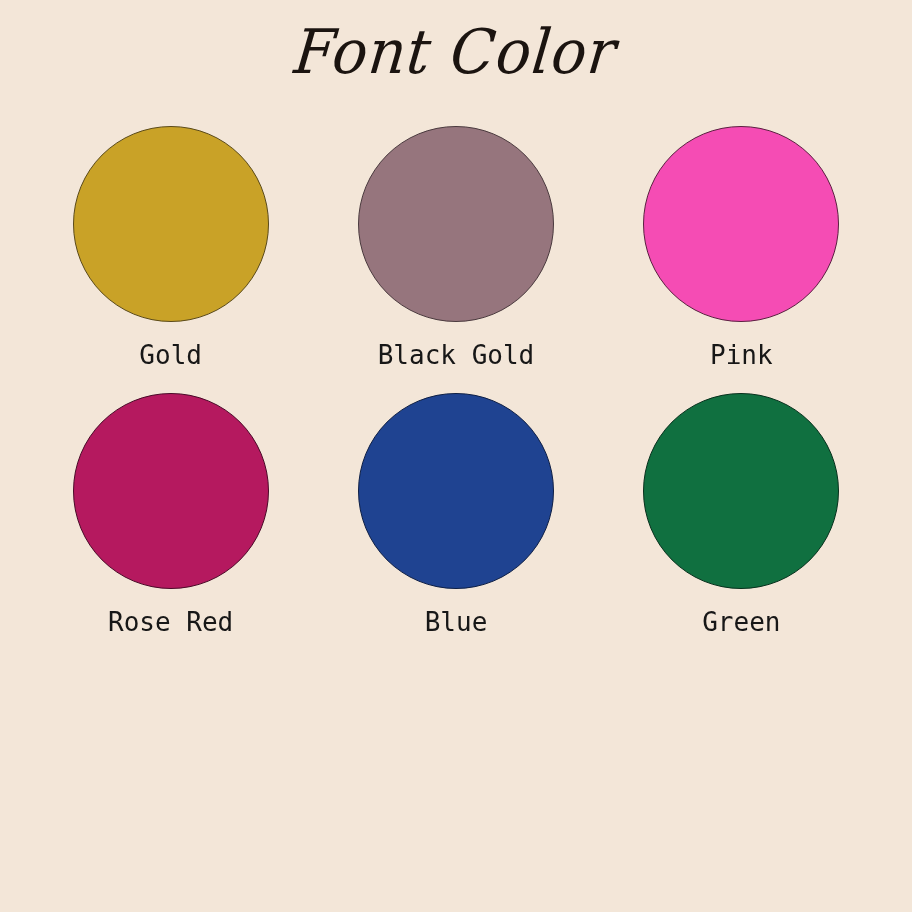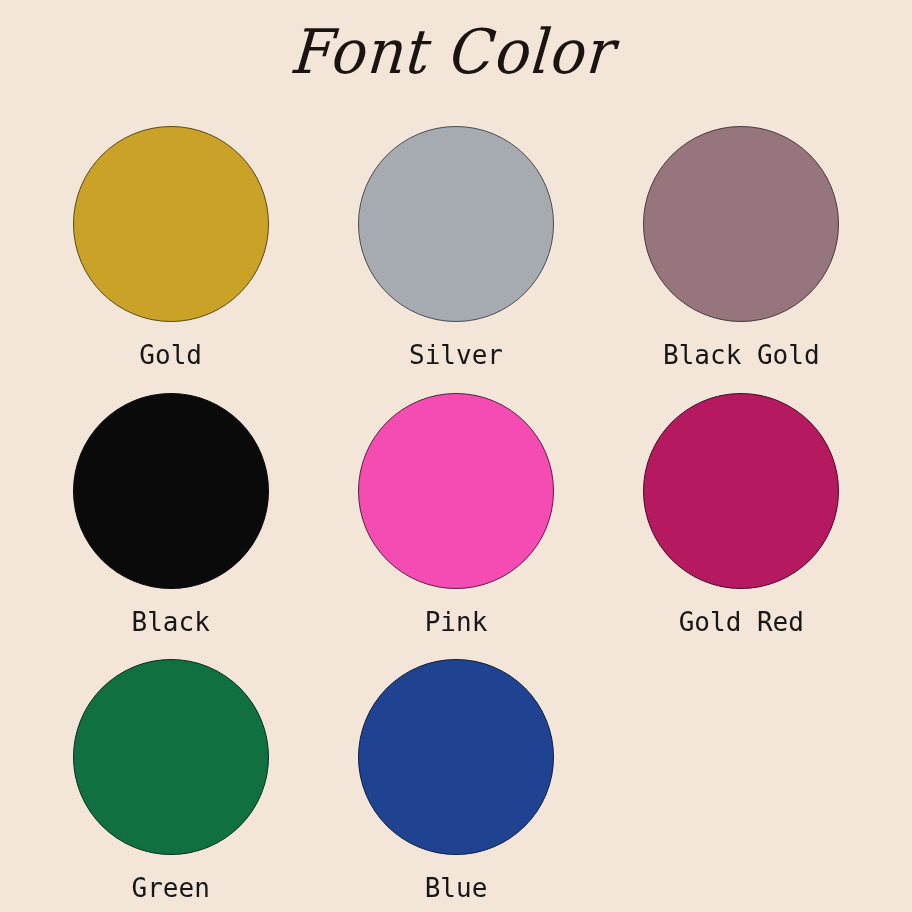--- a/index.html
+++ b/index.html
@@ -100,42 +100,34 @@
     <div id="page-title" style="color: rgb(27, 20, 16);">Font Color</div>
   </div>
 
   <div id="swatch-grid">
 
   <div class="swatch-cell">
         <div class="swatch-dot" style="background: rgb(201, 162, 39); border-color: rgb(90, 74, 26);"></div>
         <div class="swatch-label">Gold</div>
       </div>
       <div class="swatch-cell">
-        <div class="swatch-dot" style="background: rgb(166, 171, 178); border-color: rgb(74, 77, 82);"></div>
-        <div class="swatch-label">Silver</div>
-      </div>
-      <div class="swatch-cell">
         <div class="swatch-dot" style="background: rgb(150, 117, 125); border-color: rgb(74, 58, 62);"></div>
         <div class="swatch-label">Black Gold</div>
-      </div>
-      <div class="swatch-cell">
-        <div class="swatch-dot" style="background: rgb(10, 10, 10); border-color: rgb(10, 10, 10);"></div>
-        <div class="swatch-label">Black</div>
       </div>
       <div class="swatch-cell">
         <div class="swatch-dot" style="background: rgb(245, 76, 180); border-color: rgb(90, 32, 64);"></div>
         <div class="swatch-label">Pink</div>
       </div>
       <div class="swatch-cell">
         <div class="swatch-dot" style="background: rgb(181, 25, 95); border-color: rgb(74, 10, 40);"></div>
-        <div class="swatch-label">Gold Red</div>
+        <div class="swatch-label">Rose Red</div>
+      </div>
+      <div class="swatch-cell">
+        <div class="swatch-dot" style="background: rgb(31, 67, 145); border-color: rgb(14, 31, 69);"></div>
+        <div class="swatch-label">Blue</div>
       </div>
       <div class="swatch-cell">
         <div class="swatch-dot" style="background: rgb(16, 112, 64); border-color: rgb(6, 48, 28);"></div>
         <div class="swatch-label">Green</div>
-      </div>
-      <div class="swatch-cell">
-        <div class="swatch-dot" style="background: rgb(31, 67, 145); border-color: rgb(14, 31, 69);"></div>
-        <div class="swatch-label">Blue</div>
       </div>
     </div>
 
 </div>
 
 </body></html>

